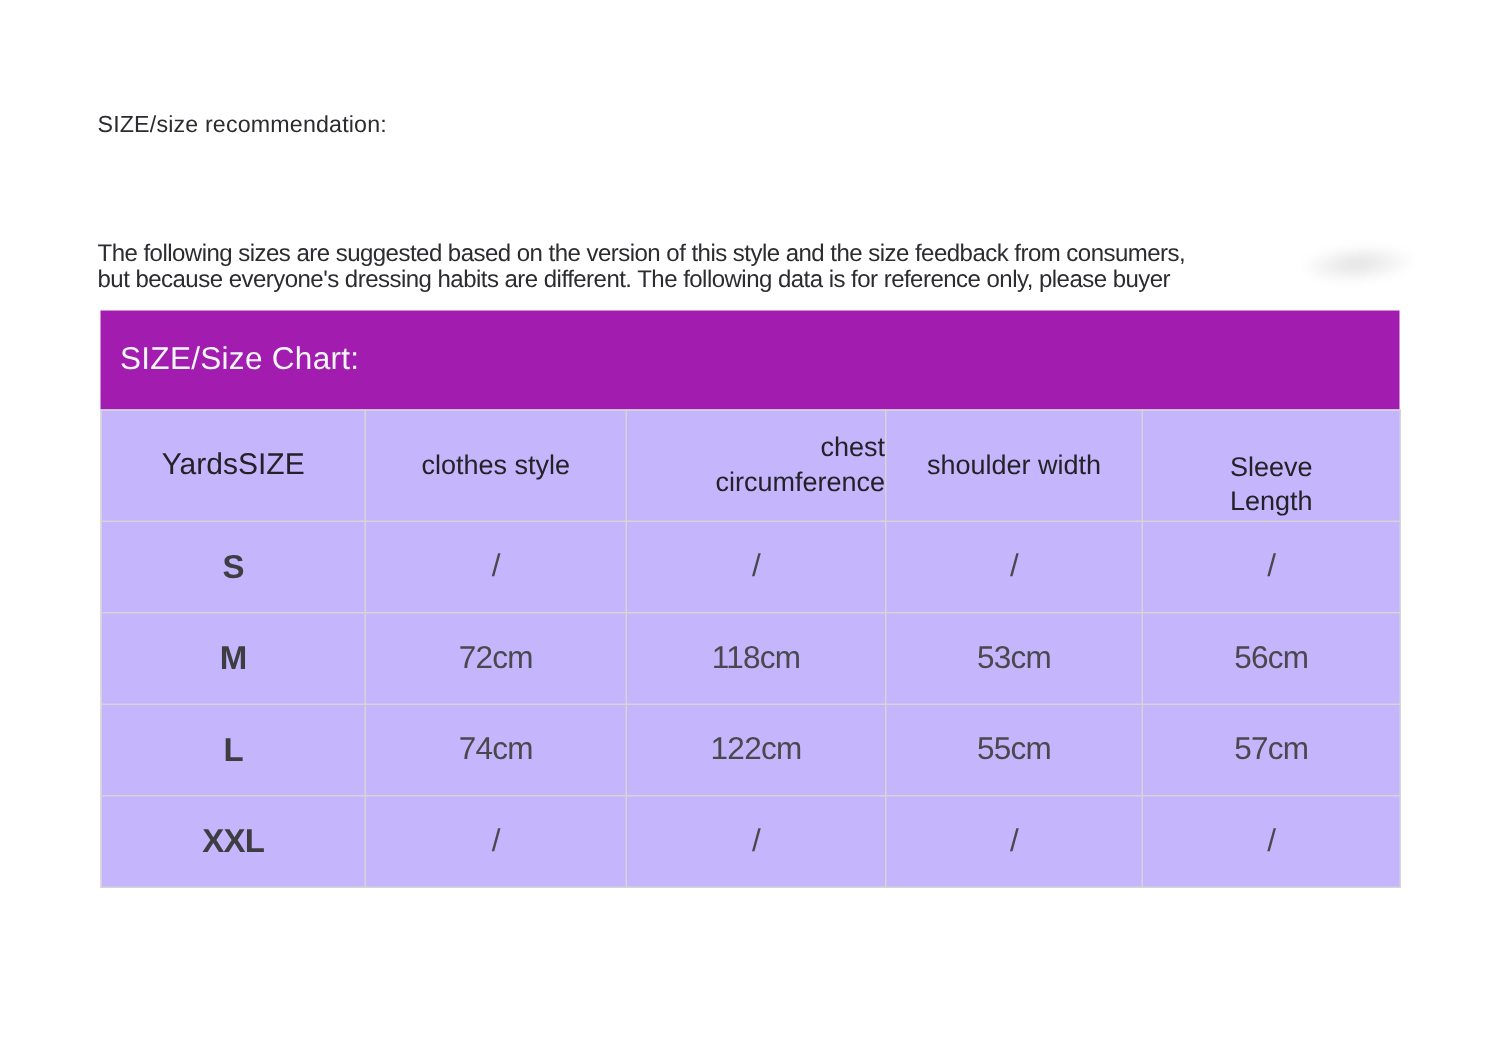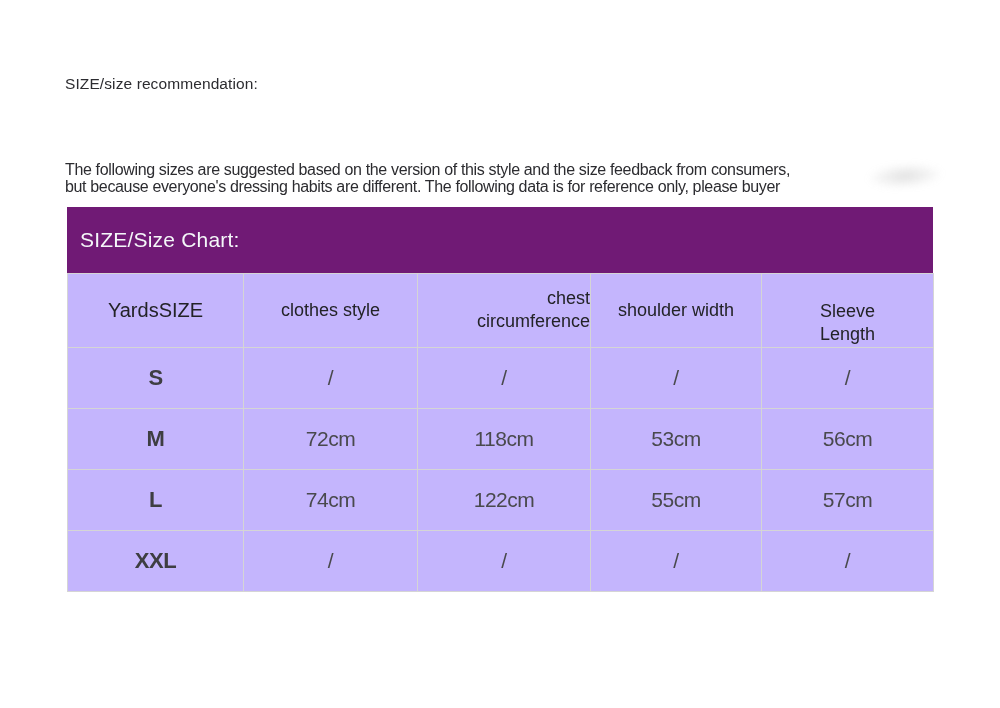--- a/index.html
+++ b/index.html
@@ -46,21 +46,21 @@
     background: radial-gradient(ellipse at center, rgba(150,150,150,0.28), rgba(150,150,150,0) 70%);
     filter: blur(3px);
     transform: rotate(-4deg);
   }
   .chart-header {
     position: absolute;
     left: 67px;
     top: 207px;
     width: 866px;
     height: 66px;
-    background: #701a75;
+    background: #a21caf;
     display: flex;
     align-items: center;
     box-sizing: border-box;
     padding-left: 13px;
   }
   .chart-header .chart-title {
     color: #f4f7f9;
     font-size: 21px;
     letter-spacing: 0.2px;
   }

